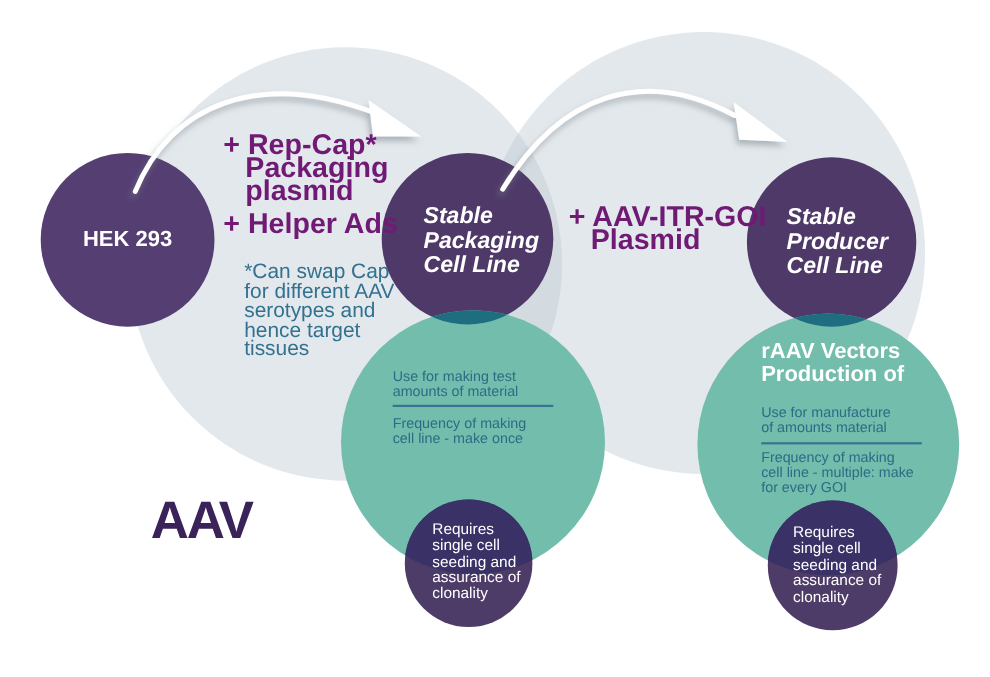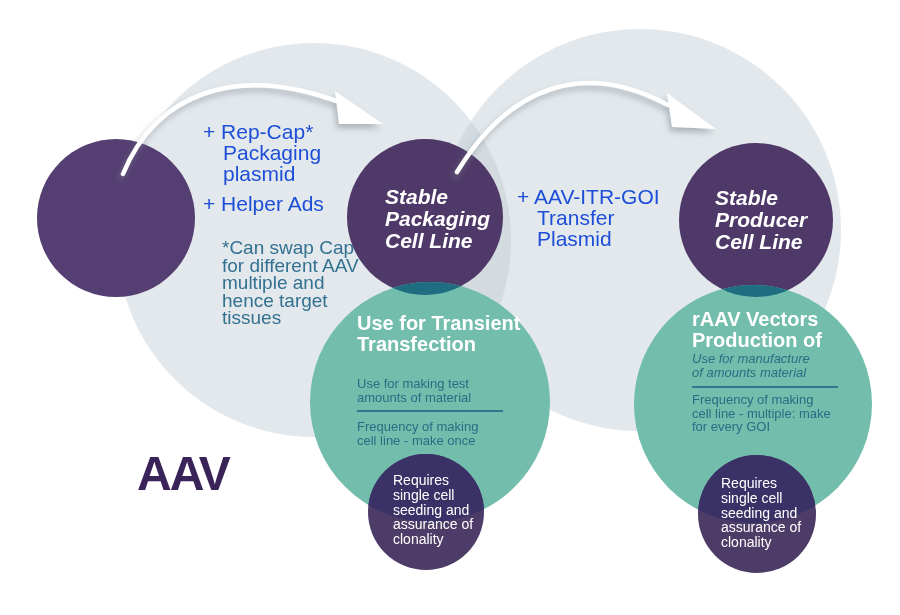--- a/index.html
+++ b/index.html
@@ -2,21 +2,21 @@
 <html><head>
 <meta charset="utf-8">
 <style>
   html,body { margin:0; padding:0; background:#ffffff; }
   .stage {
     position:relative; width:900px; height:615px; background:#ffffff;
     font-family:"Liberation Sans","DejaVu Sans",sans-serif; overflow:hidden;
   }
   .stage svg { position:absolute; left:0; top:0; }
   .abs { position:absolute; }
-  .plus-label { font-weight:normal; font-size:21px; line-height:21px; color:#1d4ed8; }
+  .plus-label { font-weight:bold; font-size:26px; line-height:21px; color:#701a75; }
   .plus-label .hang { margin-left:20px; }
   .note { font-size:19px; line-height:17.5px; color:#337190; }
   .circle-label { font-weight:bold; font-size:21px; line-height:22px; color:#ffffff;font-style:italic; }
   .hek-label { font-weight:bold; font-size:20px; line-height:20px; color:#ffffff; text-align:center; }
   .teal-header { font-weight:bold; font-size:20px; line-height:21px; color:#ffffff; }
   .teal-body { font-size:13px; line-height:13.5px; color:#2e6b85; }
   .divider { width:146px; height:0; border-top:2px solid #3a7390; }
   .clon { font-size:14px; line-height:14.8px; color:#ffffff; }
   .aav-title { font-weight:bold; font-size:48px; line-height:44px; letter-spacing:-2px; color:#3a2358;text-align:right; }
 </style>
@@ -65,77 +65,73 @@
     <g filter="url(#arrowShadow)">
       <path d="M123,174 C155,95 235,62 342,103" fill="none" stroke="#ffffff" stroke-width="4.5" stroke-linecap="round"></path>
       <polygon points="335,91 383,124 339,124" fill="#ffffff"></polygon>
     </g>
     <g filter="url(#arrowShadow)">
       <path d="M457,172 C510,85 585,60 668,105" fill="none" stroke="#ffffff" stroke-width="4.5" stroke-linecap="round"></path>
       <polygon points="667,93 716,129 672,127" fill="#ffffff"></polygon>
     </g>
   </svg>
 
+  <div class="abs hek-label" style="left:36px; top:208px; width:160px;">HEK 293</div>
 
   <div class="abs plus-label" style="left:203px; top:121px;">
     <div>+ Rep-Cap*</div>
     <div class="hang">Packaging</div>
     <div class="hang">plasmid</div>
   </div>
 
   <div class="abs plus-label" style="left:203px; top:193px;">+ Helper Ads</div>
 
   <div class="abs note" style="left:222px; top:239px;">
     <div>*Can swap Cap</div>
     <div>for different AAV</div>
-    <div>multiple and</div>
+    <div>serotypes and</div>
     <div>hence target</div>
     <div>tissues</div>
   </div>
 
   <div class="abs circle-label" style="left:385px; top:186px;">
     <div>Stable</div>
     <div>Packaging</div>
     <div>Cell Line</div>
   </div>
 
   <div class="abs plus-label" style="left:517px; top:186px;">
     <div>+ AAV-ITR-GOI</div>
-    <div class="hang">Transfer</div>
     <div class="hang">Plasmid</div>
   </div>
 
   <div class="abs circle-label" style="left:715px; top:187px;">
     <div>Stable</div>
     <div>Producer</div>
     <div>Cell Line</div>
   </div>
 
   <div class="abs" style="left:357px; top:313px;">
-    <div class="teal-header">
-      <div>Use for Transient</div>
-      <div>Transfection</div>
-    </div>
     <div class="teal-body" style="margin-top:22px;">
       <div>Use for making test</div>
       <div>amounts of material</div>
     </div>
     <div class="divider" style="margin-top:6px;"></div>
     <div class="teal-body" style="margin-top:8px;">
       <div>Frequency of making</div>
       <div>cell line - make once</div>
     </div>
   </div>
 
   <div class="abs" style="left:692px; top:309px;">
     <div class="teal-header">
       <div>rAAV Vectors</div>
       <div>Production of</div>
     </div>
-    <div class="teal-body" style="margin-top:1px;font-style:italic;">
+    <div class="teal-body" style="margin-top:17px;">
       <div>Use for manufacture</div>
       <div>of amounts material</div>
     </div>
     <div class="divider" style="margin-top:7px;"></div>
     <div class="teal-body" style="margin-top:5px;">
       <div>Frequency of making</div>
       <div>cell line - multiple: make</div>
       <div>for every GOI</div>
     </div>
   </div>

